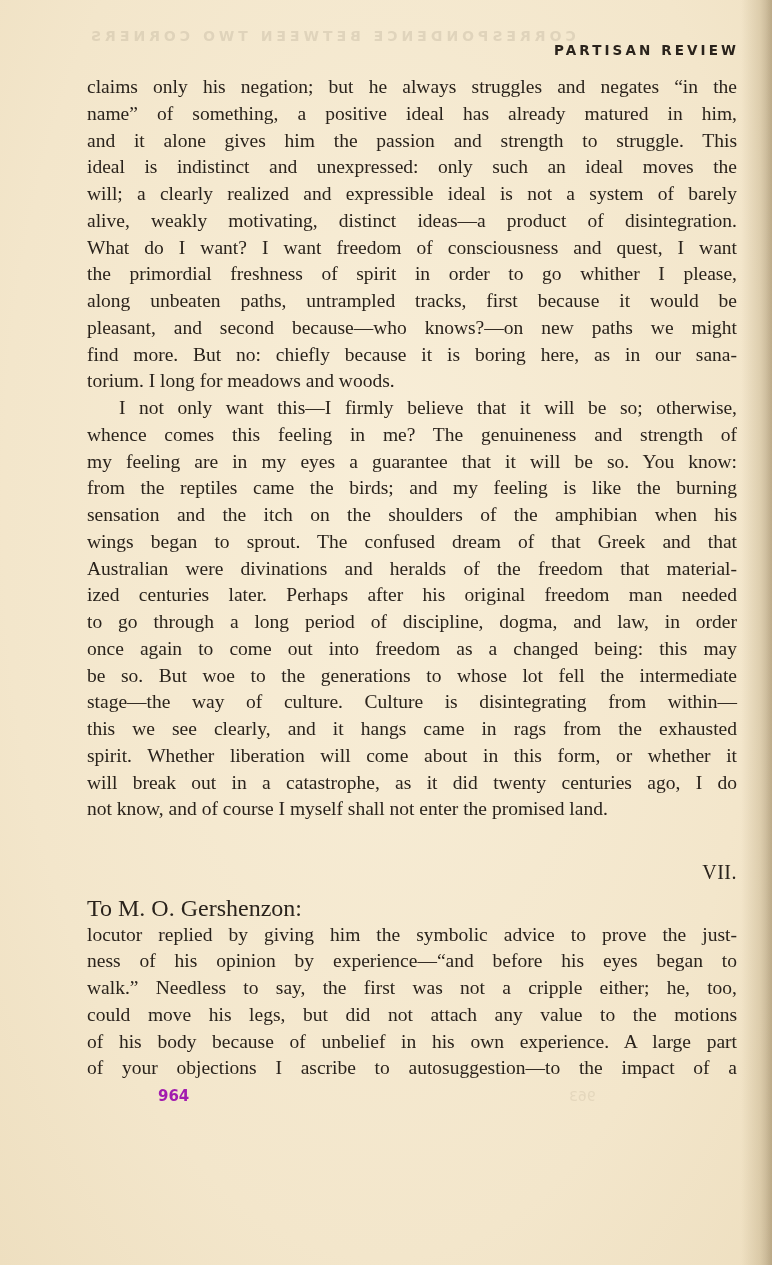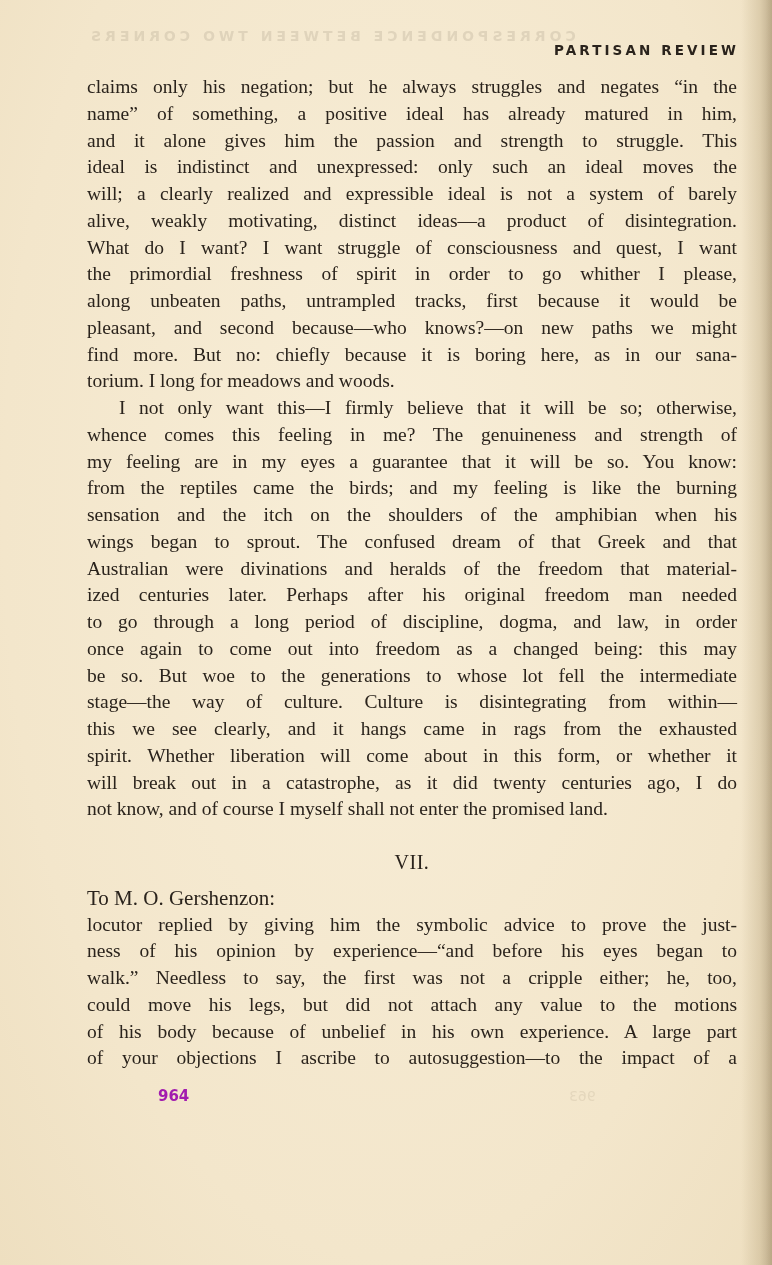--- a/index.html
+++ b/index.html
@@ -60,29 +60,29 @@
       text-align: justify;
       text-align-last: justify;
     }
     .line.last {
       text-align-last: left;
     }
     .line.indent {
       padding-left: 32px;
     }
     .section-heading {
-      text-align: center;
+      text-align: right;
       font-size: 20px;
       height: 26.75px;
       line-height: 26.75px;
-      margin-top: 26px;
+      margin-top: 36px;
       letter-spacing: 0.5px;
     }
     .salutation {
-      font-size: 21px;
+      font-size: 24px;
       height: 26.75px;
       line-height: 26.75px;
       margin-top: 9px;
     }
     .folio {
       position: absolute;
       left: 146px;
       top: 1087px;
       font-family: "DejaVu Sans", "Liberation Sans", sans-serif;
       font-weight: bold;
@@ -118,21 +118,21 @@
 
   <div class="text-block">
 
     <div>
       <div class="line">claims only his negation; but he always struggles and negates “in the</div>
       <div class="line">name” of something, a positive ideal has already matured in him,</div>
       <div class="line">and it alone gives him the passion and strength to struggle. This</div>
       <div class="line">ideal is indistinct and unexpressed: only such an ideal moves the</div>
       <div class="line">will; a clearly realized and expressible ideal is not a system of barely</div>
       <div class="line">alive, weakly motivating, distinct ideas—a product of disintegration.</div>
-      <div class="line">What do I want? I want struggle of consciousness and quest, I want</div>
+      <div class="line">What do I want? I want freedom of consciousness and quest, I want</div>
       <div class="line">the primordial freshness of spirit in order to go whither I please,</div>
       <div class="line">along unbeaten paths, untrampled tracks, first because it would be</div>
       <div class="line">pleasant, and second because—who knows?—on new paths we might</div>
       <div class="line">find more. But no: chiefly because it is boring here, as in our sana-</div>
       <div class="line last">torium. I long for meadows and woods.</div>
     </div>
 
     <div>
       <div class="line indent">I not only want this—I firmly believe that it will be so; otherwise,</div>
       <div class="line">whence comes this feeling in me? The genuineness and strength of</div>

